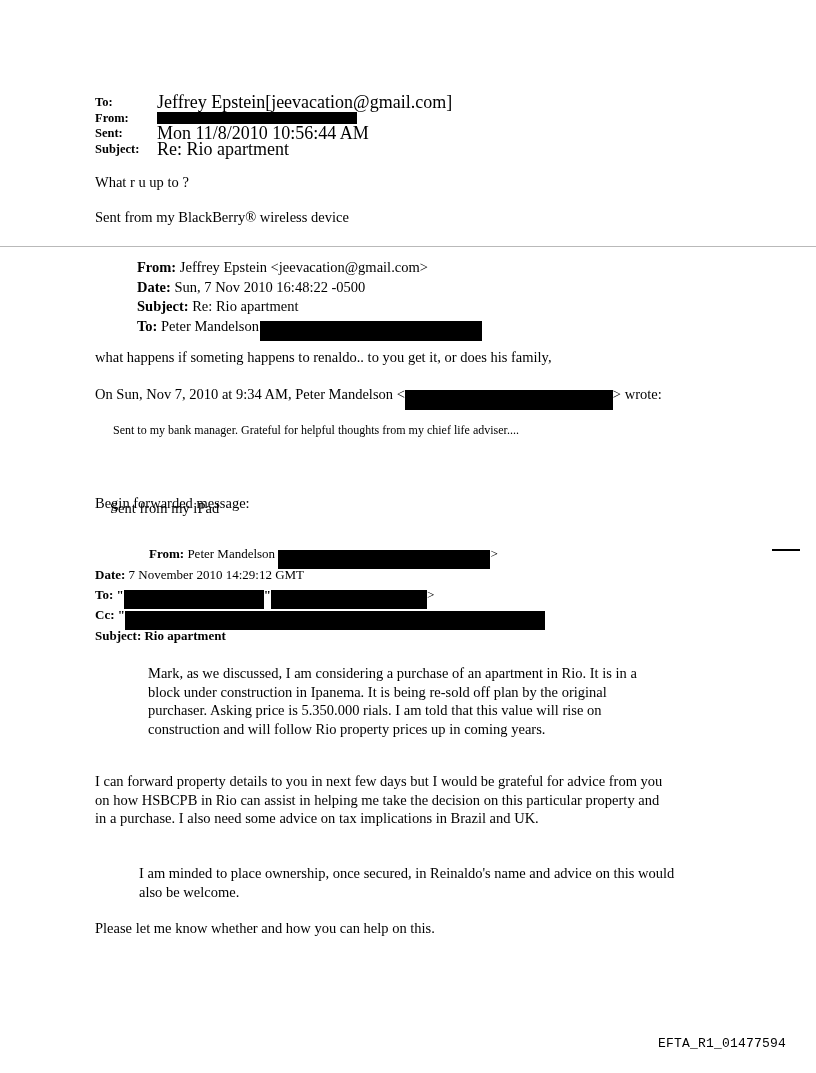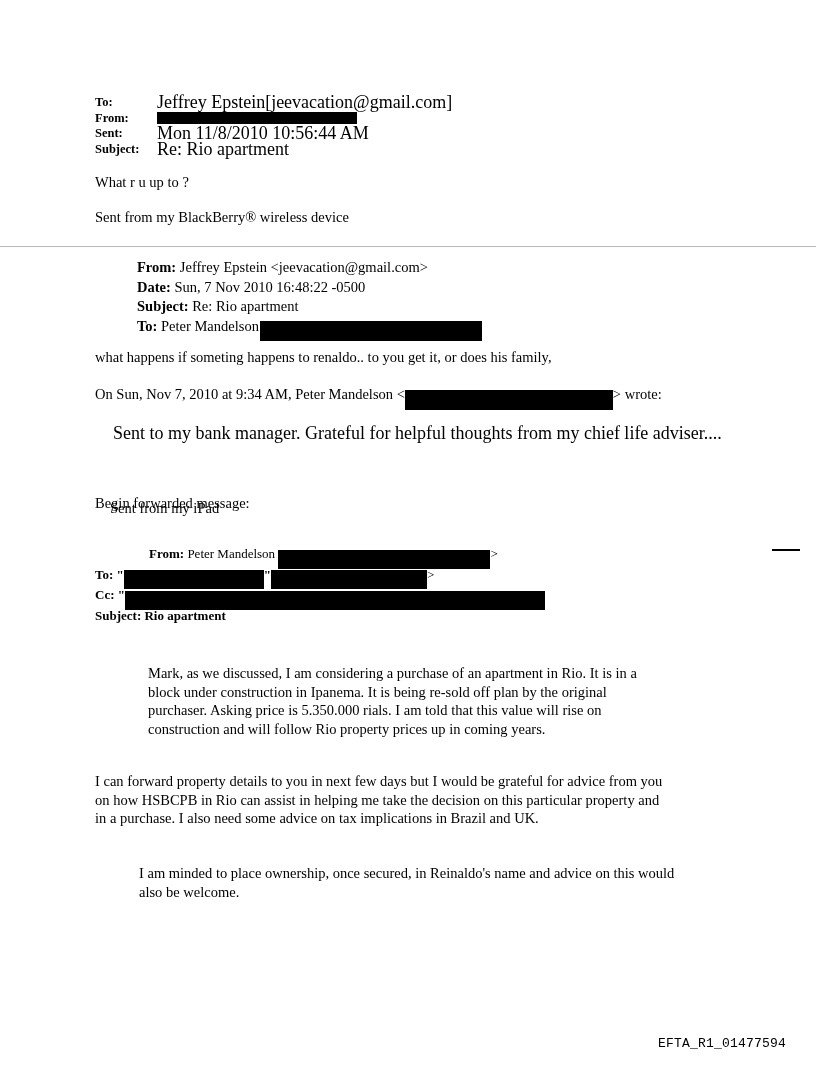--- a/index.html
+++ b/index.html
@@ -91,21 +91,21 @@
     font-size: 14.5px;
     line-height: 19.5px;
     margin-left: 42px;
   }
   .msg2 .lbl { font-weight: bold; }
   .r-to-2 { width: 222px; height: 20px; position: relative; top: 4px; margin-left: 1px; }
 
   .p-what { position: absolute; left: 95px; top: 349px; font-size: 14.5px; }
   .p-onsun { position: absolute; left: 95px; top: 386px; font-size: 14.5px; white-space: nowrap; }
   .r-onsun { width: 208px; height: 20px; position: relative; top: 4px; }
-  .p-sentbank { position: absolute; left: 113px; top: 423px; font-size: 18px; }
+  .p-sentbank { position: absolute; left: 113px; top: 423px; font-size: 12px; }
   .p-ipad { position: absolute; left: 110px; top: 459px; font-size: 14.5px; margin-top: 41px; }
   .p-begin { position: absolute; left: 95px; top: 495px; font-size: 14.5px; }
 
   
   .msg3 {
     position: absolute;
     left: 95px;
     top: 544px;
     width: 680px;
     font-size: 13px;
@@ -214,35 +214,40 @@
   <div class="p-sentbank">Sent to my bank manager. Grateful for helpful thoughts from my chief life adviser....</div>
   <div class="p-ipad">Sent from my iPad</div>
   <div class="p-begin">Begin forwarded message:</div>
 
   <div class="msg3">
     <div class="indent-from">
       <span class="lbl">From:</span>
       <span>Peter Mandelson</span> <span class="redact r-from-3"></span><span>&gt;</span>
     </div>
     <div>
+      <span class="lbl">Date:</span>
+      <span>7 November 2010 14:29:12 GMT</span>
+    </div>
+    <div>
       <span class="lbl">To:</span>
       <span class="lbl">"</span><span class="redact r-to-3a"></span><span class="lbl">"</span><span class="redact r-to-3b"></span><span>&gt;</span>
     </div>
     <div>
       <span class="lbl">Cc:</span>
       <span class="lbl">"</span><span class="redact r-cc-3"></span>
     </div>
     <div>
       <span class="lbl">Subject:</span>
       <span class="lbl">Rio apartment</span>
     </div>
   </div>
 
   <div class="bodytext para-mark">Mark, as we discussed, I am considering a purchase of an apartment in Rio. It is in a block under construction in Ipanema. It is being re-sold off plan by the original purchaser. Asking price is 5.350.000 rials. I am told that this value will rise on construction and will follow Rio property prices up in coming years.</div>
 
   <div class="bodytext para-fwd">I can forward property details to you in next few days but I would be grateful for advice from you  on how HSBCPB in Rio can assist in helping me take the decision on this particular property and in a purchase. I also need some advice on tax implications in Brazil and UK.</div>
 
   <div class="bodytext para-minded">I am minded to place ownership, once secured, in Reinaldo's name and advice on this would also be welcome.</div>
 
+  <div class="bodytext para-please">Please let me know whether and how you can help on this.</div>
 
   <div class="footer-id">EFTA_R1_01477594</div>
 
 </div>
 
 </body></html>

